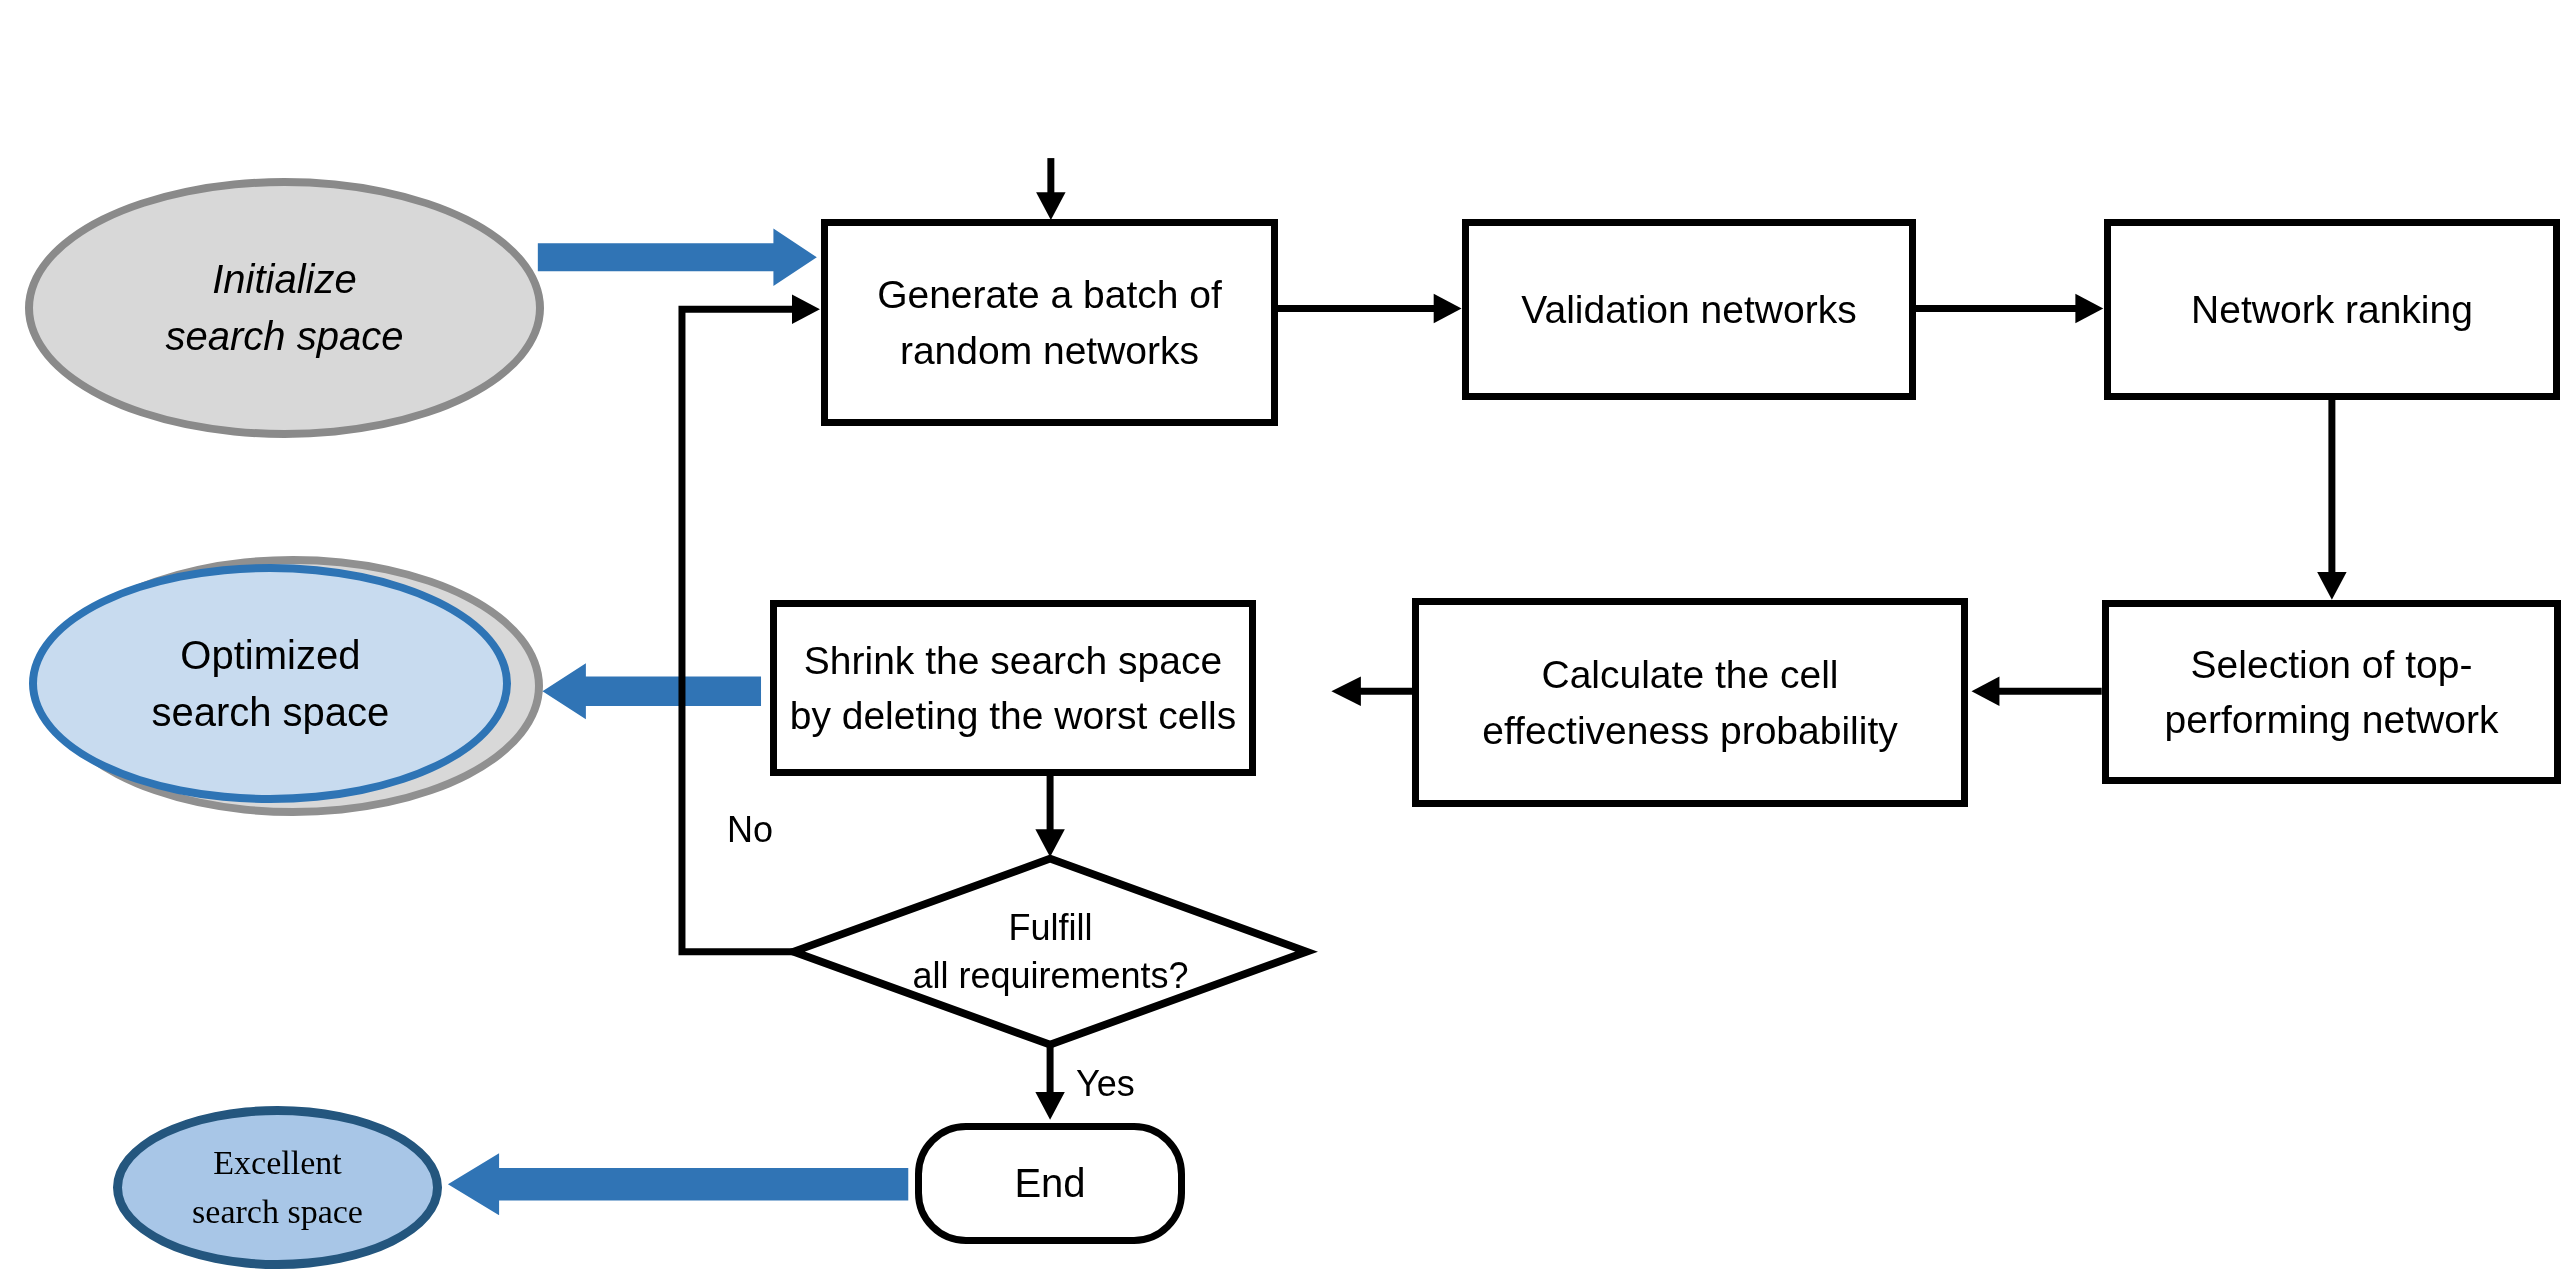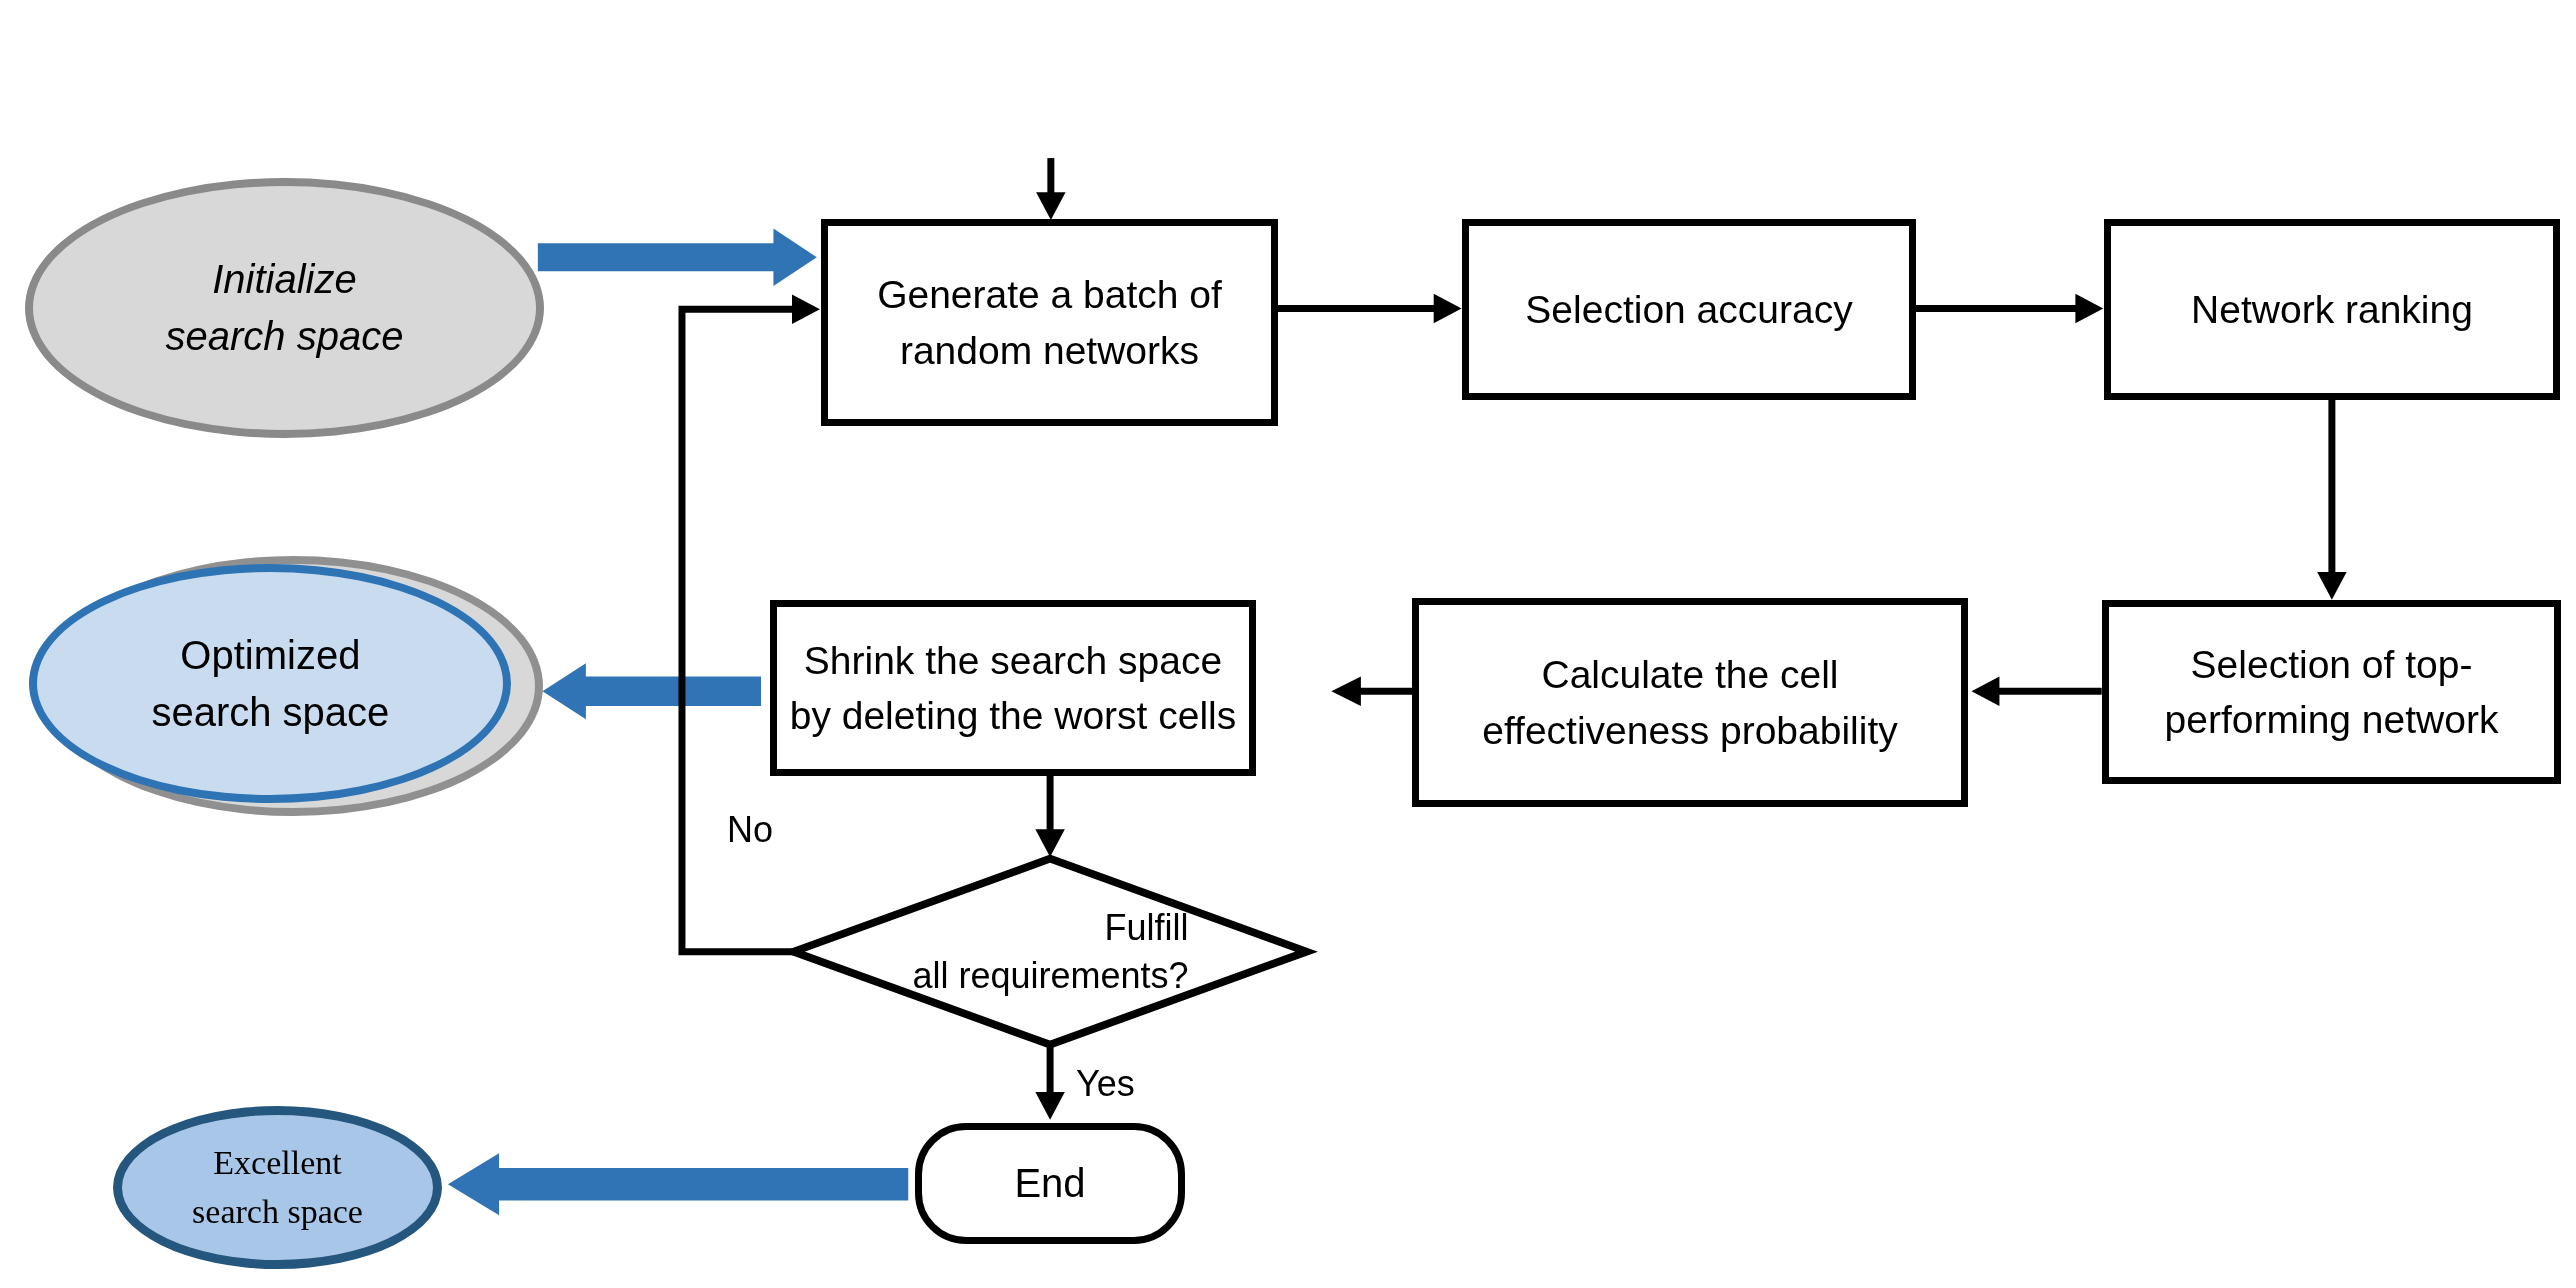--- a/index.html
+++ b/index.html
@@ -65,21 +65,21 @@
     color: #000;
     font-size: 36px;
     line-height: 1.0;
     z-index: 4;
     white-space: pre-line;
   }
   #decision-label {
     position: absolute;
     left: 857px; top: 874px; width: 387px; height: 155px;
     display: flex; align-items: center; justify-content: center;
-    text-align: right; font-size: 36px; line-height: 1.32;
+    text-align: center; font-size: 36px; line-height: 1.32;
     z-index: 4; white-space: pre-line; color: #000;
   }
   #edges-svg {
     position: absolute;
     left: 0; top: 0;
     width: 2576px; height: 1288px;
     z-index: 3;
   }
 </style>
 </head>
@@ -87,21 +87,21 @@
 
 <div id="canvas">
 
 
   <div class="node" style="left:821px; top:219px; width:457px; height:207px;">
     <span class="lbl">Generate a batch of
 random networks</span>
   </div>
 
   <div class="node" style="left:1462px; top:219px; width:454px; height:181px;">
-    <span class="lbl">Selection accuracy</span>
+    <span class="lbl">Validation networks</span>
   </div>
 
   <div class="node" style="left:2104px; top:219px; width:456px; height:181px;">
     <span class="lbl">Network ranking</span>
   </div>
 
   <div class="node" style="left:2102px; top:600px; width:459px; height:184px;">
     <span class="lbl">Selection of top-
 performing network</span>
   </div>

